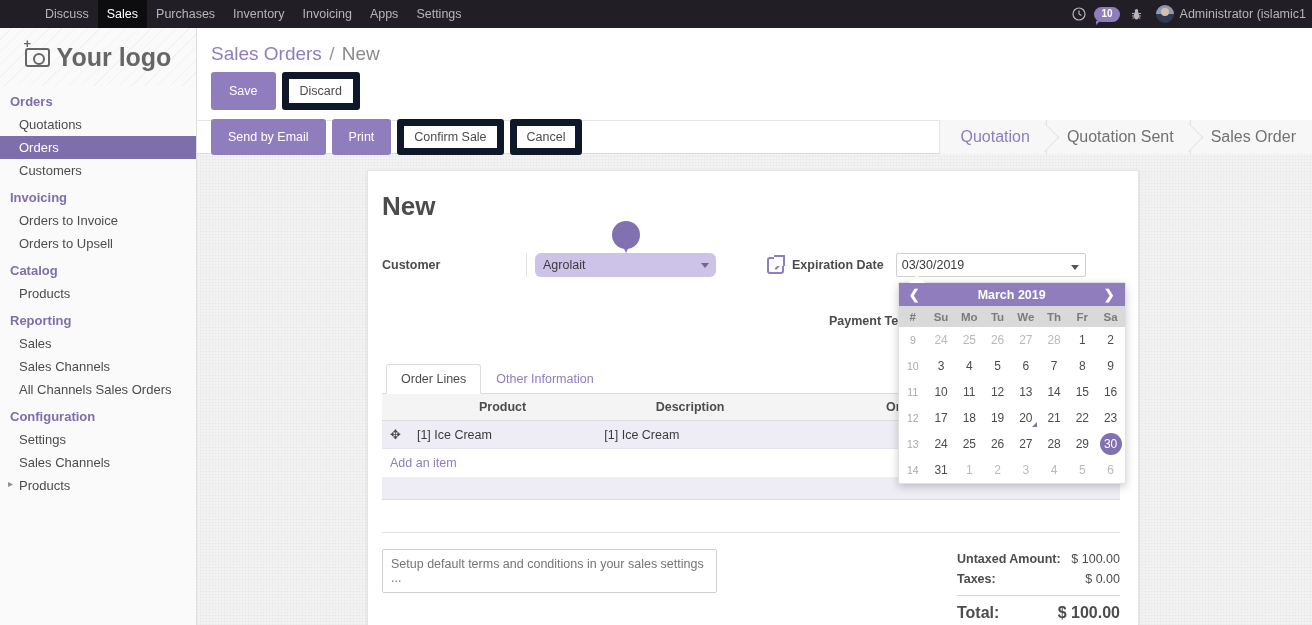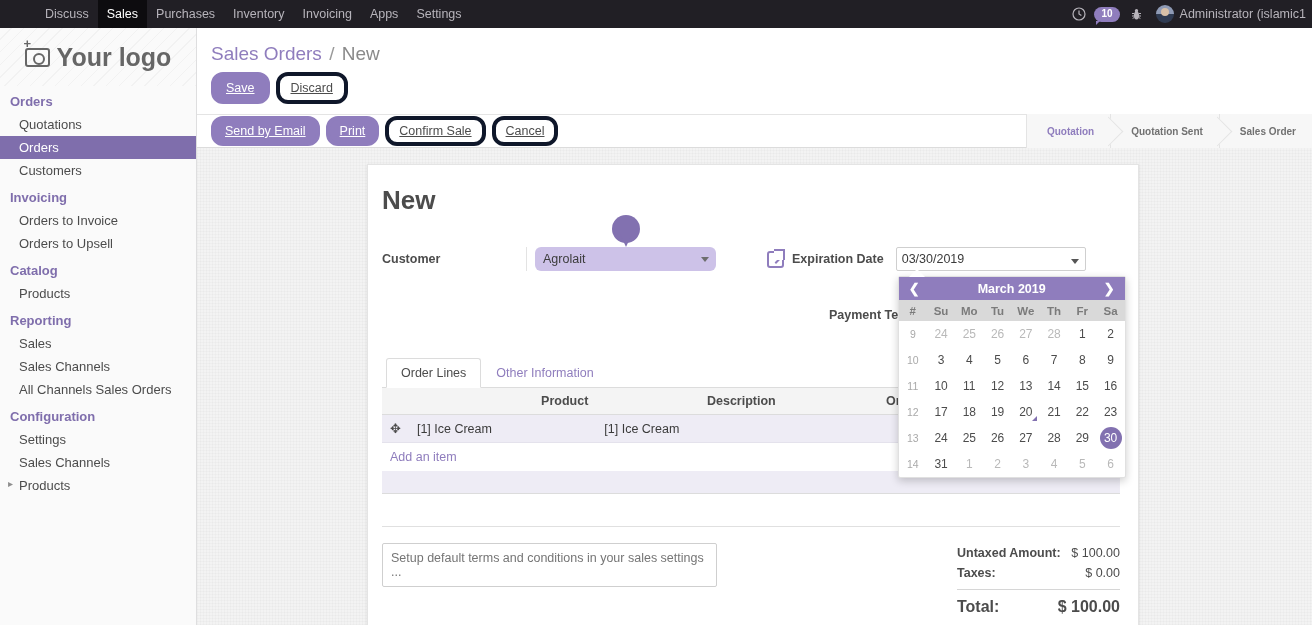--- a/index.html
+++ b/index.html
@@ -111,38 +111,38 @@
       repeating-linear-gradient(0deg, rgba(0,0,0,.018) 0 1px, transparent 1px 3px),
       repeating-linear-gradient(90deg, rgba(0,0,0,.018) 0 1px, transparent 1px 3px),
       #f3f3f3;
   }
   .cp-head { background: #fff; padding: 15px 0 0 14px; }
   .breadcrumb { font-size: 19px; color: #8a8a8a; }
   .bc-link { color: #8f7dbd; cursor: pointer; }
   .bc-sep { color: #9a9a9a; margin: 0 2px; }
   .btn-row { padding: 7px 0 10px 0; display: flex; gap: 6px; }
   .btn {
-    font-size: 12.5px; padding: 4px 11px; border-radius: 12px;
-    border: 4px solid #0f172a; background: #fff; color: #4c4c4c;
-    cursor: pointer; line-height: 16px; text-decoration: underline;
+    font-size: 12.5px; padding: 4px 11px; border-radius: 3px;
+    border: 7px solid #0f172a; background: #fff; color: #4c4c4c;
+    cursor: pointer; line-height: 16px;
   }
   .btn.primary { background: #8f7dbd; border-color: #8f7dbd; color: #fff; }
 
   .action-bar {
     background: #fff; border-top: 1px solid #e4e4e4;
     border-bottom: 1px solid #dcdcdc;
     display: flex; align-items: center;
     padding: 6px 0 6px 14px; height: 34px;
   }
   .action-bar .btn { padding: 3px 10px; font-size: 12.5px; }
   .statusbar { margin-left: auto; display: flex; height: 34px; align-items: stretch; }
   .st {
     display: flex; align-items: center;
     padding: 0 16px 0 20px;
-    font-size: 10px; font-weight: bold; color: #717171;
+    font-size: 16px; font-weight: normal; color: #717171;
     background: #f7f7f7; position: relative; cursor: pointer;
     border-left: 1px solid #e4e4e4;
   }
   .st:after {
     content: ""; position: absolute; right: -9px; top: 50%;
     margin-top: -10px; width: 20px; height: 20px;
     background: #f7f7f7; border-top: 1px solid #e4e4e4;
     border-right: 1px solid #e4e4e4;
     transform: rotate(45deg); z-index: 2;
   }
@@ -271,21 +271,21 @@
   }
   .tab.active {
     color: #4c4c4c; background: #fff;
     border: 1px solid #dcdcdc; border-bottom-color: #fff;
     border-radius: 3px 3px 0 0;
   }
   .lines { width: 100%; border-collapse: collapse; font-size: 12.5px; }
   .lines th {
     background: #f4f4f4; border-bottom: 1px solid #dcdcdc;
     font-size: 12.5px; font-weight: bold; color: #4c4c4c;
-    padding: 6px 8px; text-align: right;
+    padding: 6px 8px; text-align: center;
   }
   .lines th.num, .lines td.num { text-align: right; }
   .lines th.hdl { width: 22px; }
   .lines td {
     padding: 6px 8px; background: #eeecf5;
     border-bottom: 1px solid #e4e2ec; color: #3b3b3b;
   }
   .handle { color: #4c4c4c; font-size: 13px; cursor: move; }
   .add-item {
     color: #8f7dbd; font-size: 12.5px; padding: 7px 8px;

